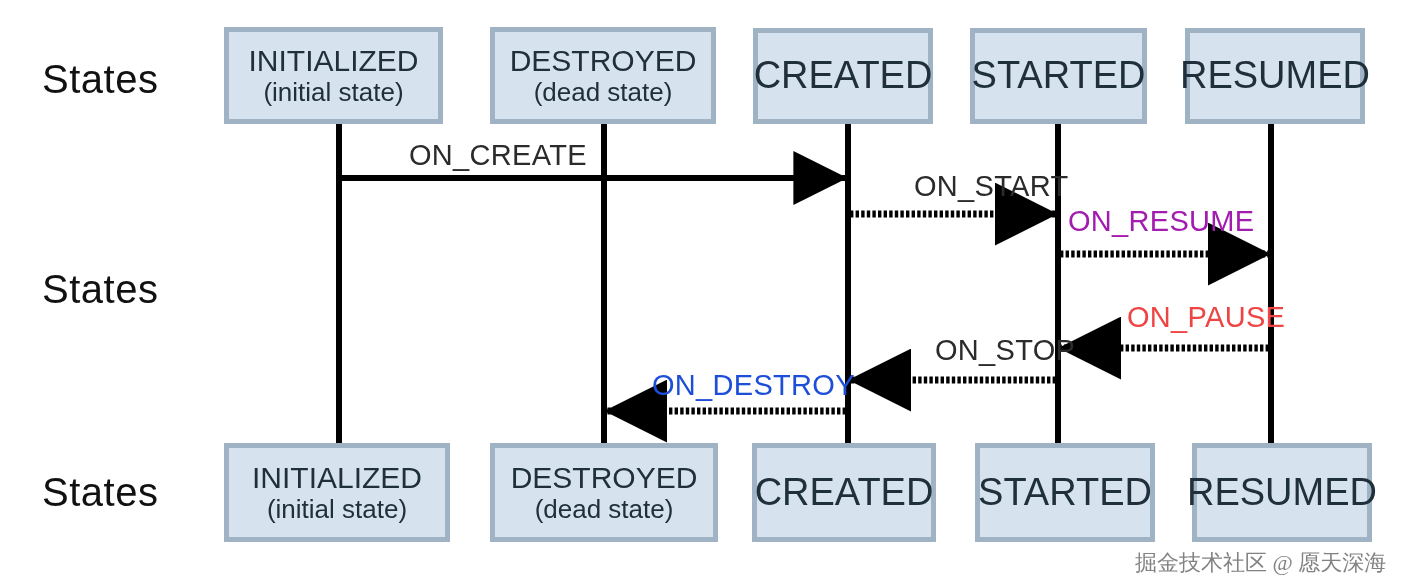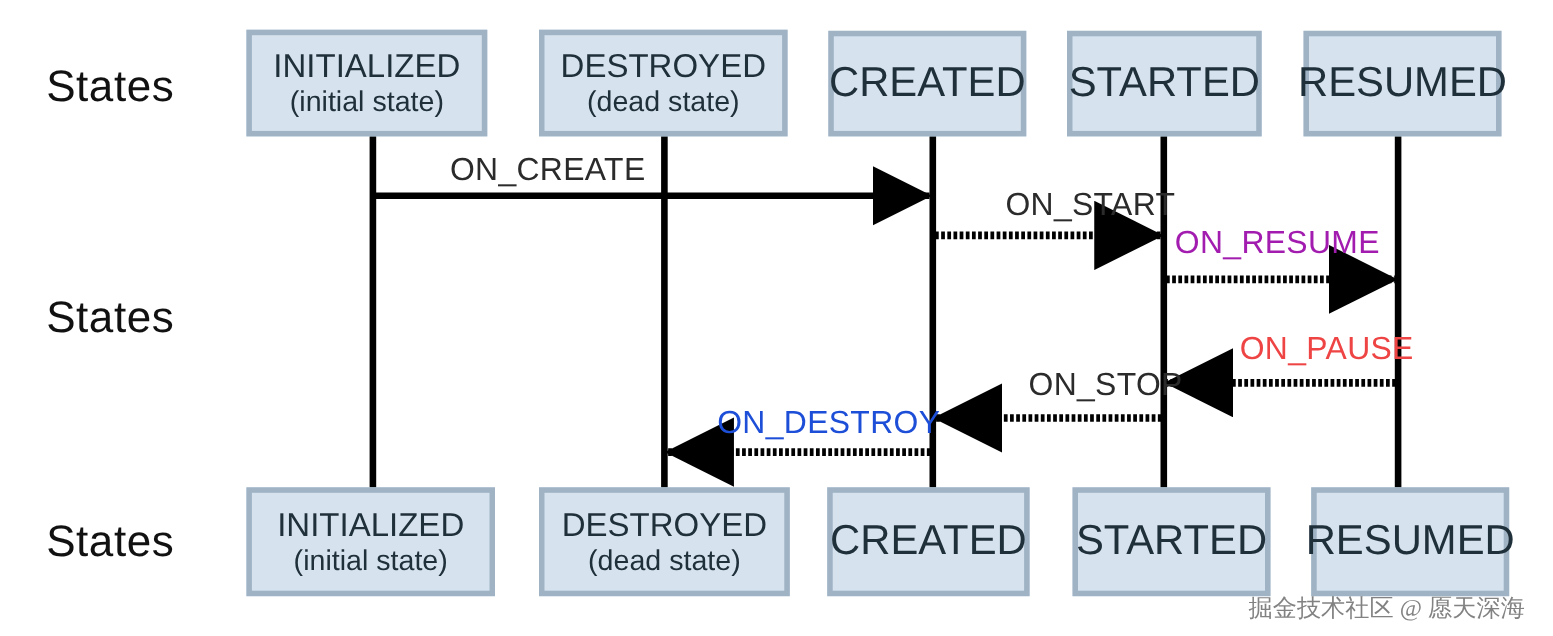--- a/index.html
+++ b/index.html
@@ -70,20 +70,21 @@
   }
   
   .watermark {
     position: absolute;
     font-size: 22px;
     color: #6d6d6d;
     opacity: .85;
     white-space: nowrap;
     z-index: 6;
     font-family: "Liberation Serif", serif;
+    margin-top: 10px;
   }
 </style>
 </head>
 <body>
 
 <div id="canvas">
 
   <svg id="diagram" viewBox="0 0 1412 578" xmlns="http://www.w3.org/2000/svg">
     <defs>
       <marker id="arrow-right" markerWidth="9" markerHeight="9" refX="8.6" refY="4.5" orient="auto" markerUnits="strokeWidth">

